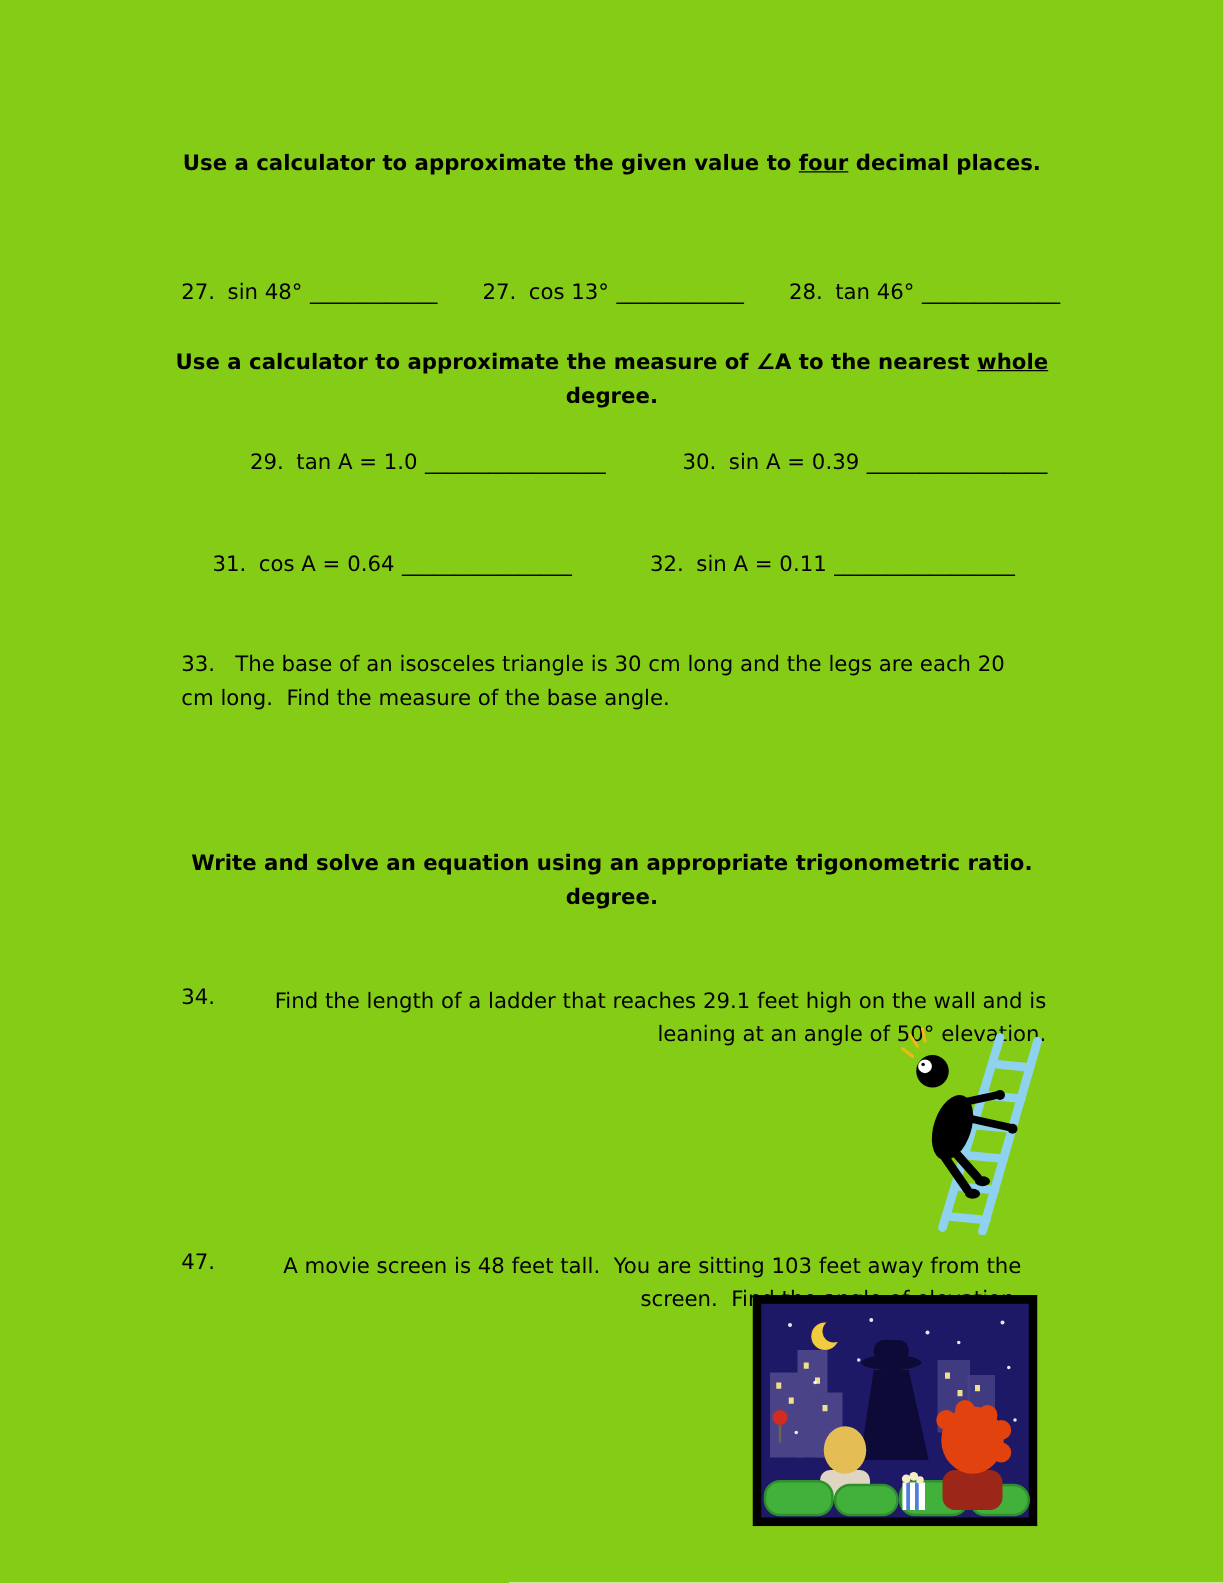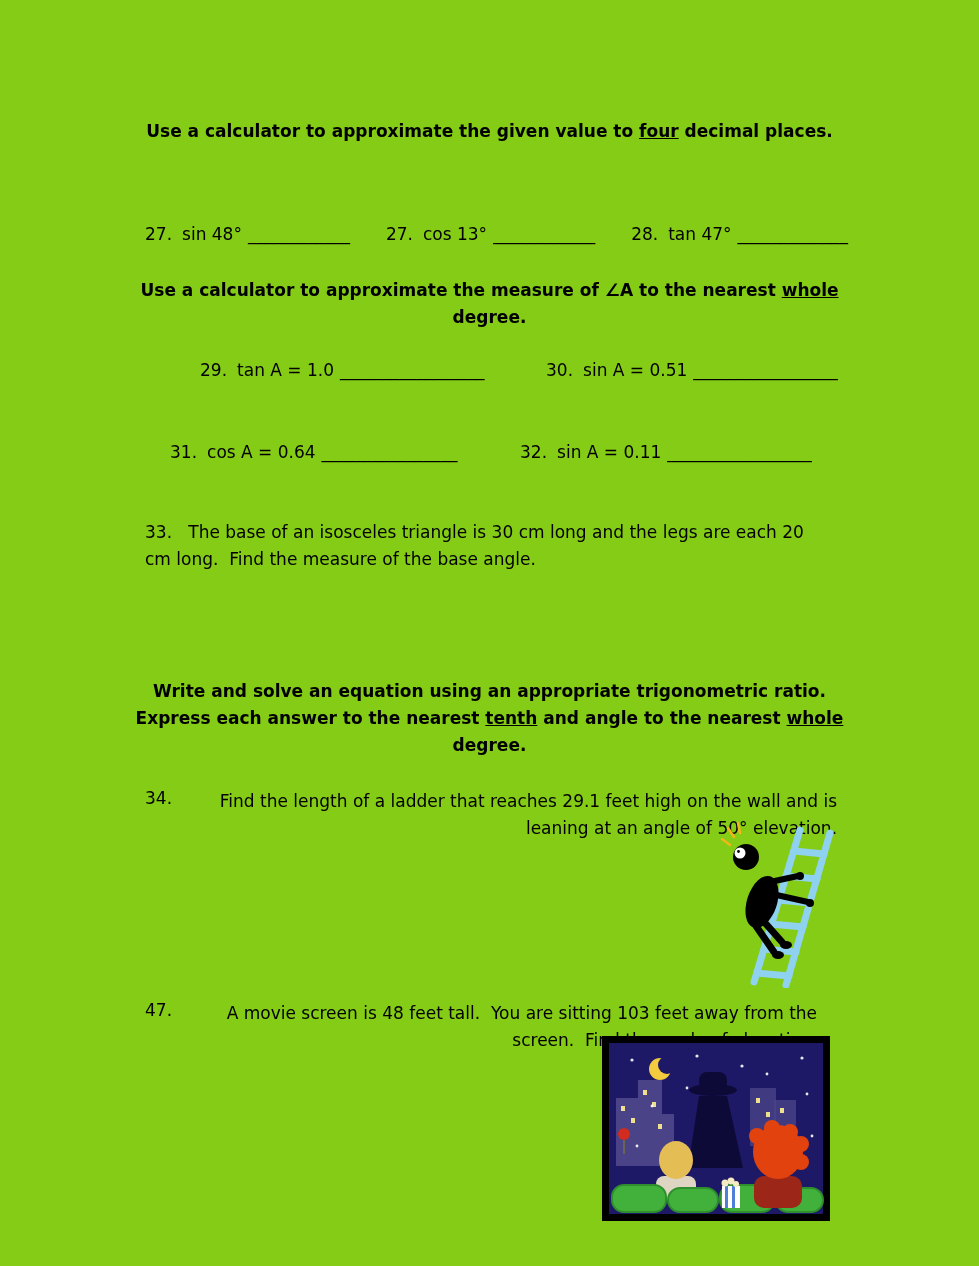--- a/index.html
+++ b/index.html
@@ -60,56 +60,53 @@
   </div>
 
   <div class="row gap36" style="left:145px; top:188px;margin-top:36px;">
     <div class="prob">
       <span class="num">27.</span><span class="expr">sin 48°</span><span class="blank">____________</span>
     </div>
     <div class="prob">
       <span class="num">27.</span><span class="expr">cos 13°</span><span class="blank">____________</span>
     </div>
     <div class="prob">
-      <span class="num">28.</span><span class="expr">tan 47°</span><span class="blank">_____________</span>
+      <span class="num">28.</span><span class="expr">tan 46°</span><span class="blank">_____________</span>
     </div>
   </div>
 
   <div class="heading" style="top:277px;">
     <div>
       <span>Use a calculator to approximate the measure of ∠A to the nearest </span><span class="u">whole</span>
     </div>
     <div>degree.</div>
   </div>
 
   <div class="row" style="left:172px; top:360px;">
     <div class="prob wfix1">
       <span class="num">29.</span><span class="expr">tan A = 1.0</span><span class="blank">_________________</span>
     </div>
     <div class="prob">
-      <span class="num">30.</span><span class="expr">sin A = 0.51</span><span class="blank">_________________</span>
+      <span class="num">30.</span><span class="expr">sin A = 0.39</span><span class="blank">_________________</span>
     </div>
   </div>
 
   <div class="row" style="left:170px; top:442px;">
     <div class="prob wfix2">
       <span class="num">31.</span><span class="expr">cos A = 0.64</span><span class="blank">________________</span>
     </div>
     <div class="prob">
       <span class="num">32.</span><span class="expr">sin A = 0.11</span><span class="blank">_________________</span>
     </div>
   </div>
 
   <p class="para" style="left:145px; top:519px; width:675px;">33.   The base of an isosceles triangle is 30 cm long and the legs are each 20 cm long.  Find the measure of the base angle.</p>
 
   <div class="heading" style="top:678px;">
     <div>Write and solve an equation using an appropriate trigonometric ratio.</div>
-    <div>
-      <span>Express each answer to the nearest </span><span class="u">tenth</span><span> and angle to the nearest </span><span class="u">whole</span>
-    </div>
     <div>degree.</div>
   </div>
 
   <div class="pwrap" style="left:145px; top:788px;">
     <span class="pnum">34.</span>
     <div class="ptext" style="width:652px;">Find the length of a ladder that reaches 29.1 feet high on the wall and is leaning at an angle of 50° elevation.</div>
   </div>
 
   <svg class="illu" style="left:710px; top:818px;" width="135" height="170" viewBox="0 0 135 170" aria-hidden="true">
 

